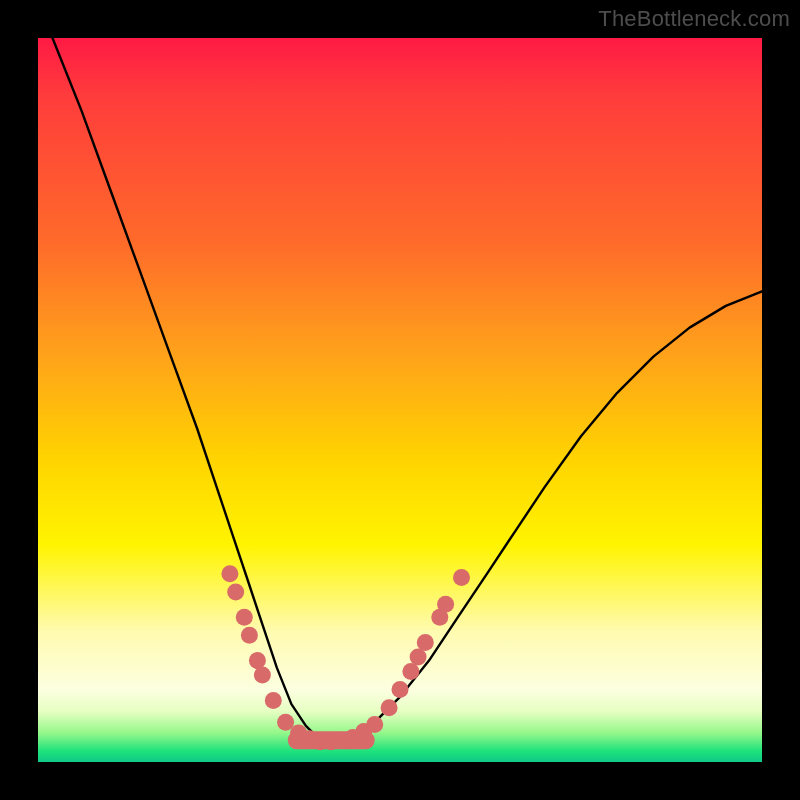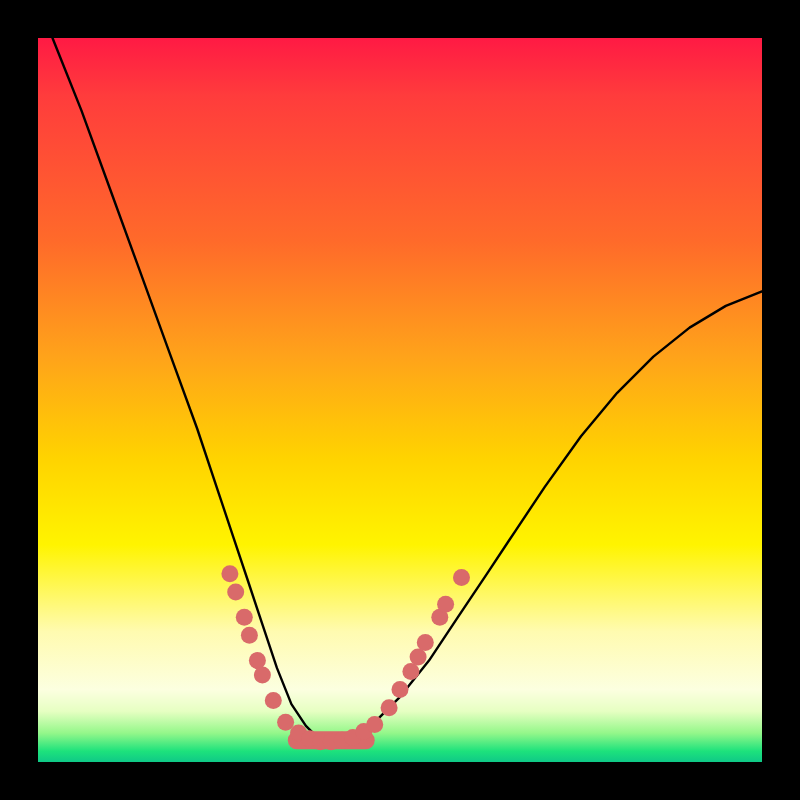--- a/index.html
+++ b/index.html
@@ -56,20 +56,21 @@
     width: 724px;
     height: 724px;
     overflow: visible;
   }
 </style>
 </head>
 <body>
 
 <div class="outer">
 
+  <div class="watermark">TheBottleneck.com</div>
 
   <div class="plot">
     <svg class="curve" viewBox="0 0 724 724" preserveAspectRatio="none">
       <path id="curve-path" fill="none" stroke="#000" stroke-width="2.4" stroke-linecap="round" stroke-linejoin="round" d="M14.5 0.0 L43.4 72.4 L72.4 152.0 L101.4 231.7 L130.3 311.3 L159.3 391.0 L181.0 456.1 L195.5 499.6 L210.0 543.0 L224.4 586.4 L238.9 629.9 L253.4 666.1 L267.9 687.8 L282.4 702.3 L296.8 705.9 L311.3 702.3 L333.0 687.8 L362.0 658.8 L391.0 622.6 L419.9 579.2 L448.9 535.8 L477.8 492.3 L506.8 448.9 L543.0 398.2 L579.2 354.8 L615.4 318.6 L651.6 289.6 L687.8 267.9 L724.0 253.4"></path>
       <rect id="marker-pill" rx="9" ry="9" fill="#d96a6a" x="249.8" y="693.2" width="86.9" height="18.1"></rect>
       <g id="marker-dots">
           <circle cx="191.9" cy="535.8" r="8.5" fill="#d96a6a"></circle>
           <circle cx="197.7" cy="553.9" r="8.5" fill="#d96a6a"></circle>
           <circle cx="206.3" cy="579.2" r="8.5" fill="#d96a6a"></circle>
           <circle cx="211.4" cy="597.3" r="8.5" fill="#d96a6a"></circle>

